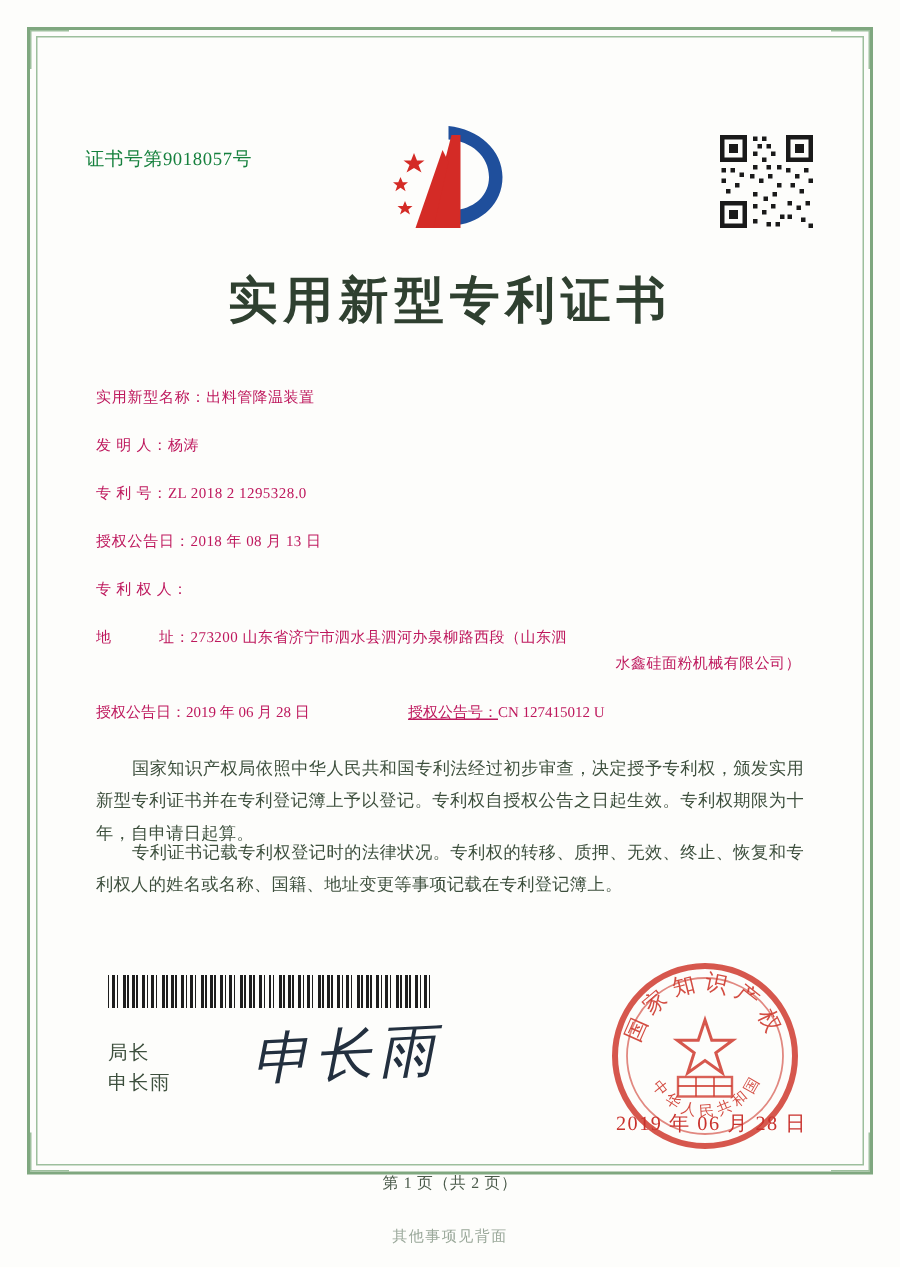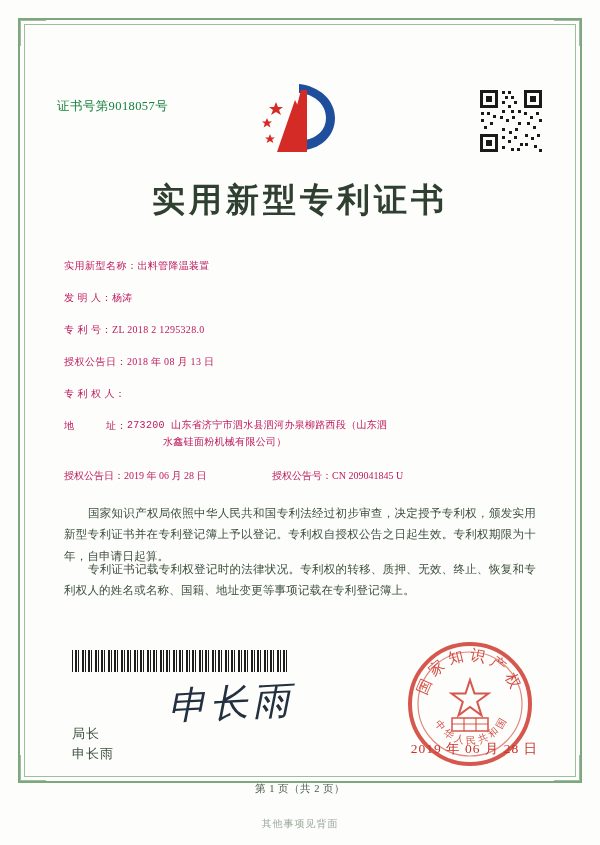--- a/index.html
+++ b/index.html
@@ -111,35 +111,35 @@
     flex: 0 0 auto;
     white-space: pre;
     letter-spacing: 0.5px;
   }
   .row .val {
     flex: 1 1 auto;
     letter-spacing: 0.3px;
   }
   .row.addr .val {
     line-height: 1.65;
-    font-family: Liberation Mono, monospace;
   }
   .sub-line {
     display: block;
     padding-left: 36px;
+    text-align: right;
   }
 
   .pub-row {
     display: flex;
     margin-bottom: 3px;
     justify-content: space-between;
   }
   .pub-row .lab { flex: 0 0 auto; white-space: pre; }
   .pub-row .v1 { flex: 0 0 128px; }
-  .pub-row .lab2 { flex: 0 0 auto; white-space: pre; margin-left: 20px; }
+  .pub-row .lab2 { flex: 0 0 auto; white-space: pre; margin-left: 20px; text-decoration: underline; }
   .pub-row .v2 { flex: 1 1 auto; }
 
   
   .para {
     position: absolute;
     left: 64px;
     width: 472px;
     font-size: 11.5px;
     line-height: 1.85;
     text-align: justify;
@@ -167,21 +167,20 @@
 
   
   .director {
     position: absolute;
     left: 72px;
     top: 692px;
     font-size: 13px;
     line-height: 1.55;
     letter-spacing: 1px;
     color: #3d4f3d;
-    margin-top: 32px;
   }
   .signature {
     position: absolute;
     left: 168px;
     top: 678px;
     font-size: 38px;
     font-family: "Liberation Serif", serif;
     color: #23303f;
     font-style: italic;
     letter-spacing: 4px;
@@ -338,21 +337,21 @@
       <span class="lab">地　　　址：</span>
       <span class="val">
         <span>273200  山东省济宁市泗水县泗河办泉柳路西段（山东泗</span>
         <span class="sub-line">水鑫硅面粉机械有限公司）</span>
       </span>
     </div>
     <div class="pub-row">
       <span class="lab">授权公告日：</span>
       <span class="v1">2019 年 06 月 28 日</span>
       <span class="lab2">授权公告号：</span>
-      <span class="v2">CN 209041845 U</span>
+      <span class="v2">CN 127415012 U</span>
     </div>
   </div>
 
   <div class="para p1">
     <span class="indent">国家知识产权局依照中华人民共和国专利法经过初步审查，决定授予专利权，颁发实用新型专利证书并在专利登记簿上予以登记。专利权自授权公告之日起生效。专利权期限为十年，自申请日起算。</span>
   </div>
   <div class="para p2">
     <span class="indent">专利证书记载专利权登记时的法律状况。专利权的转移、质押、无效、终止、恢复和专利权人的姓名或名称、国籍、地址变更等事项记载在专利登记簿上。</span>
   </div>
 

